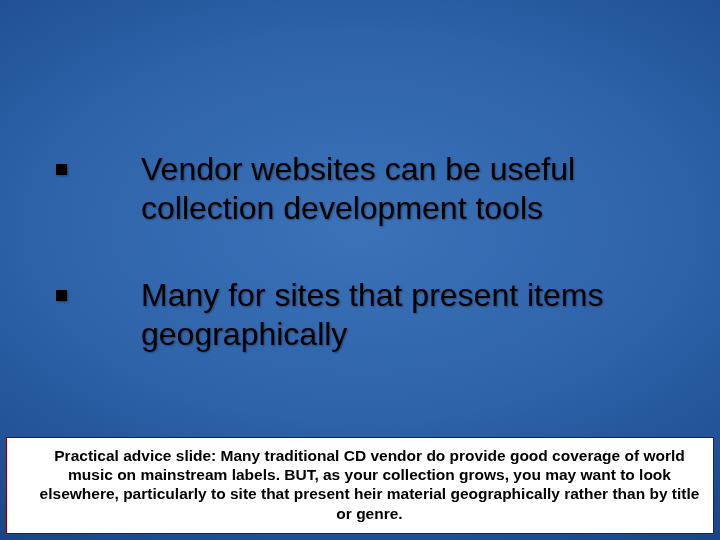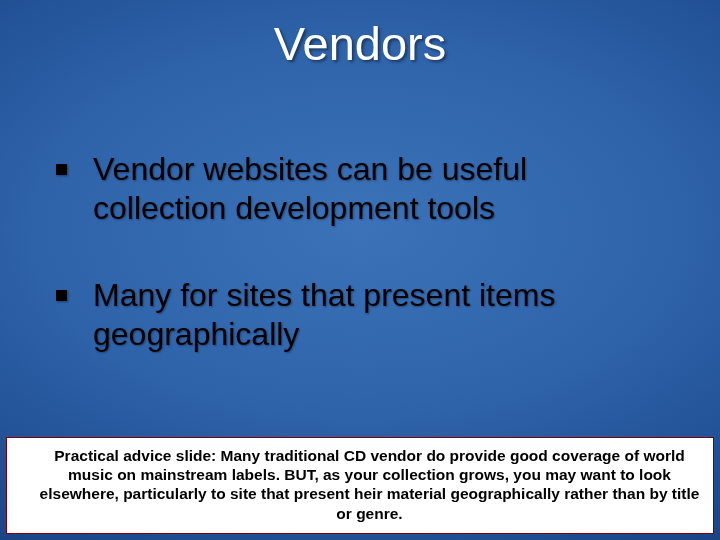--- a/index.html
+++ b/index.html
@@ -51,20 +51,21 @@
     flex: 0 0 auto;
     margin-top: 14px;
     margin-right: 26px;
     box-shadow: 1px 1px 2px rgba(0,0,0,0.4);
   }
   .bullet-text {
     color: #000000;
     font-size: 32px;
     line-height: 1.22;
     text-shadow: 1px 1px 2px rgba(0,0,0,0.35);
+    margin-left: 48px;
   }
   .note-box {
     position: absolute;
     left: 6px;
     right: 6px;
     bottom: 6px;
     background: #ffffff;
     border: 1px solid #7a0000;
     padding: 8px 12px 10px 12px;
     box-sizing: border-box;
@@ -77,21 +78,20 @@
     line-height: 1.25;
     text-align: center;
     margin-left: 19px;
   }
 </style>
 </head>
 <body>
 
 <div class="slide">
 
-  <div class="title">Vendors</div>
 
   <div class="body-area">
 
     <div class="bullet-row">
       <div class="bullet-marker"></div>
       <div class="bullet-text">Vendor websites can be useful collection development tools</div>
     </div>
 
     <div class="bullet-row">
       <div class="bullet-marker"></div>

